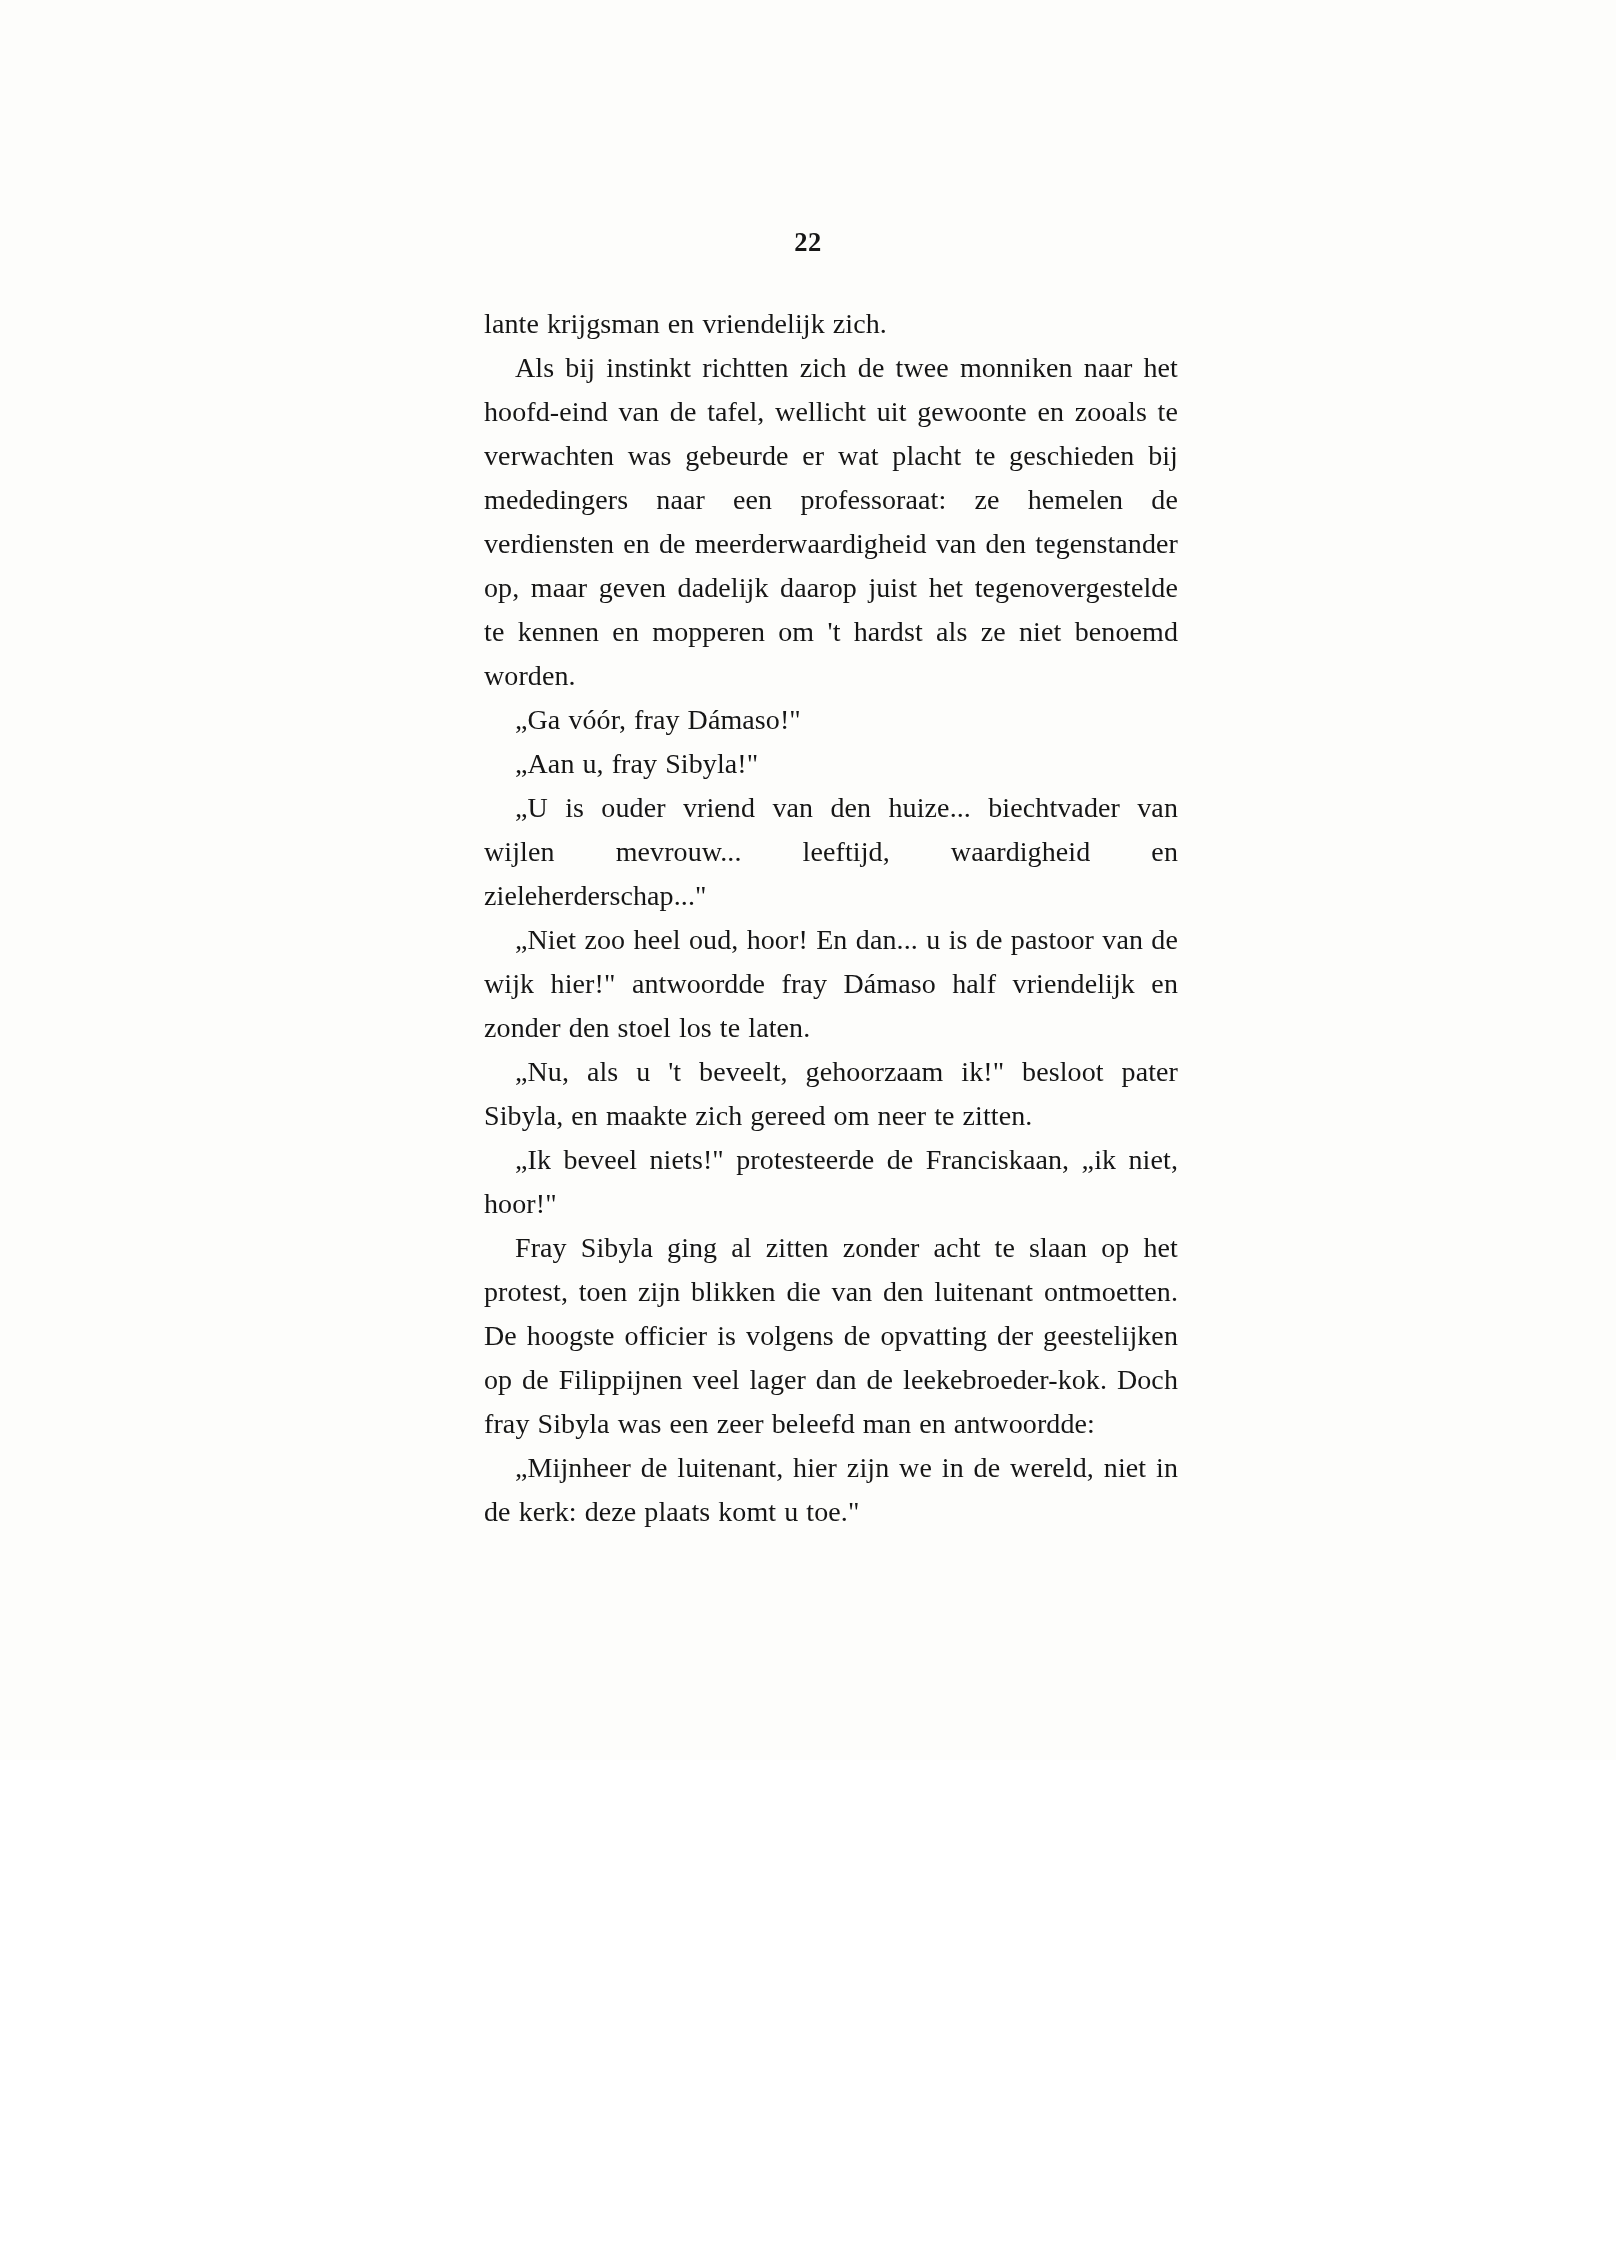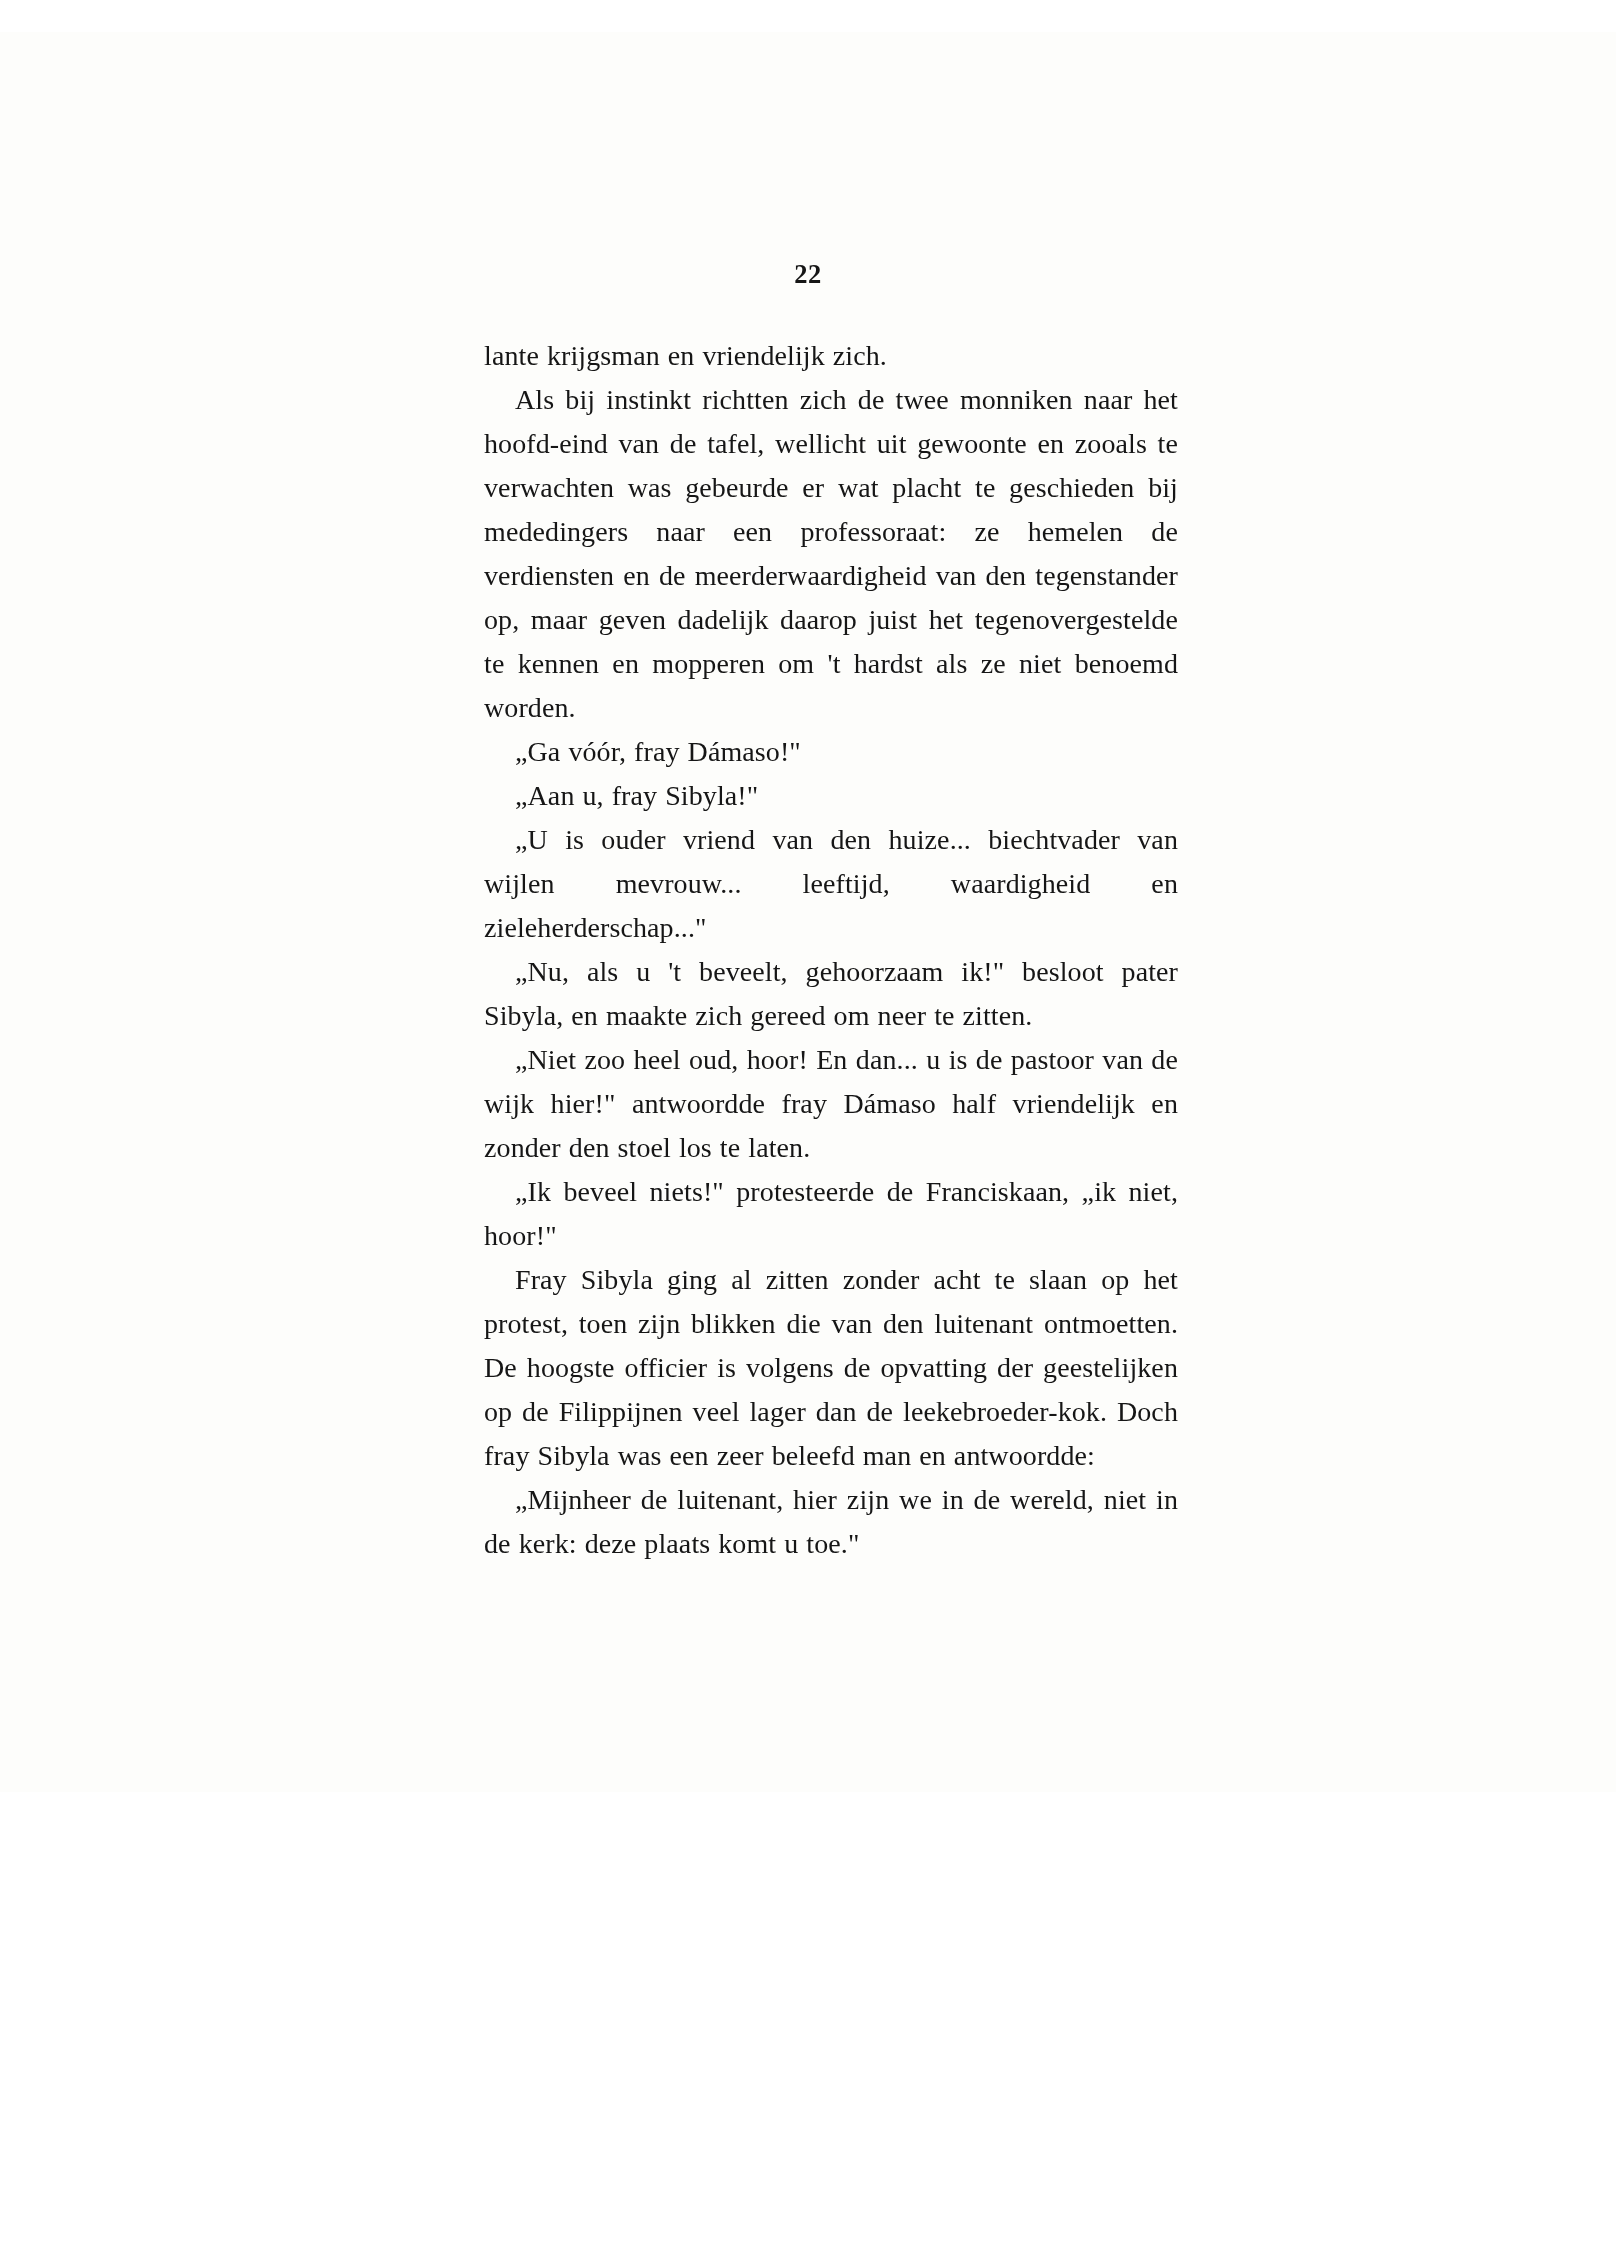--- a/index.html
+++ b/index.html
@@ -14,21 +14,20 @@
     font-family: "Liberation Serif", serif;
     color: #111111;
   }
   .page {
     position: absolute;
     left: 0;
     top: 0;
     width: 1616px;
     height: 1760px;
     background: #fdfdfb;
-    margin-top: 32px;
   }
   .page-number {
     position: absolute;
     top: 227px;
     left: 0;
     width: 1616px;
     text-align: center;
     font-size: 26.5px;
     font-weight: bold;
     letter-spacing: 0.5px;
@@ -66,21 +65,21 @@
 
   <div class="page-number">22</div>
 
   <div class="text-column">
 
     <p class="para noindent">lante krijgsman en vriendelijk zich.</p>
     <p class="para indent">Als bij instinkt richtten zich de twee monniken naar het hoofd-eind van de tafel, wellicht uit gewoonte en zooals te verwachten was gebeurde er wat placht te geschieden bij mededingers naar een professoraat: ze hemelen de verdiensten en de meerderwaardigheid van den tegenstander op, maar geven dadelijk daarop juist het tegenovergestelde te kennen en mopperen om 't hardst als ze niet benoemd worden.</p>
     <p class="para indent">„Ga vóór, fray Dámaso!"</p>
     <p class="para indent">„Aan u, fray Sibyla!"</p>
     <p class="para indent">„U is ouder vriend van den huize... biechtvader van wijlen mevrouw... leeftijd, waardigheid en zieleherderschap..."</p>
+    <p class="para indent">„Niet zoo heel oud, hoor! En dan... u is de pastoor van de wijk hier!" antwoordde fray Dámaso half vriendelijk en zonder den stoel los te laten.</p>
     <p class="para indent">„Nu, als u 't beveelt, gehoorzaam ik!" besloot pater Sibyla, en maakte zich gereed om neer te zitten.</p>
-    <p class="para indent">„Niet zoo heel oud, hoor! En dan... u is de pastoor van de wijk hier!" antwoordde fray Dámaso half vriendelijk en zonder den stoel los te laten.</p>
     <p class="para indent">„Ik beveel niets!" protesteerde de Franciskaan, „ik niet, hoor!"</p>
     <p class="para indent">Fray Sibyla ging al zitten zonder acht te slaan op het protest, toen zijn blikken die van den luitenant ontmoetten. De hoogste officier is volgens de opvatting der geestelijken op de Filippijnen veel lager dan de leekebroeder-kok. Doch fray Sibyla was een zeer beleefd man en antwoordde:</p>
     <p class="para indent">„Mijnheer de luitenant, hier zijn we in de wereld, niet in de kerk: deze plaats komt u toe."</p>
 
   </div>
 </div>
 
 
 </body></html>

